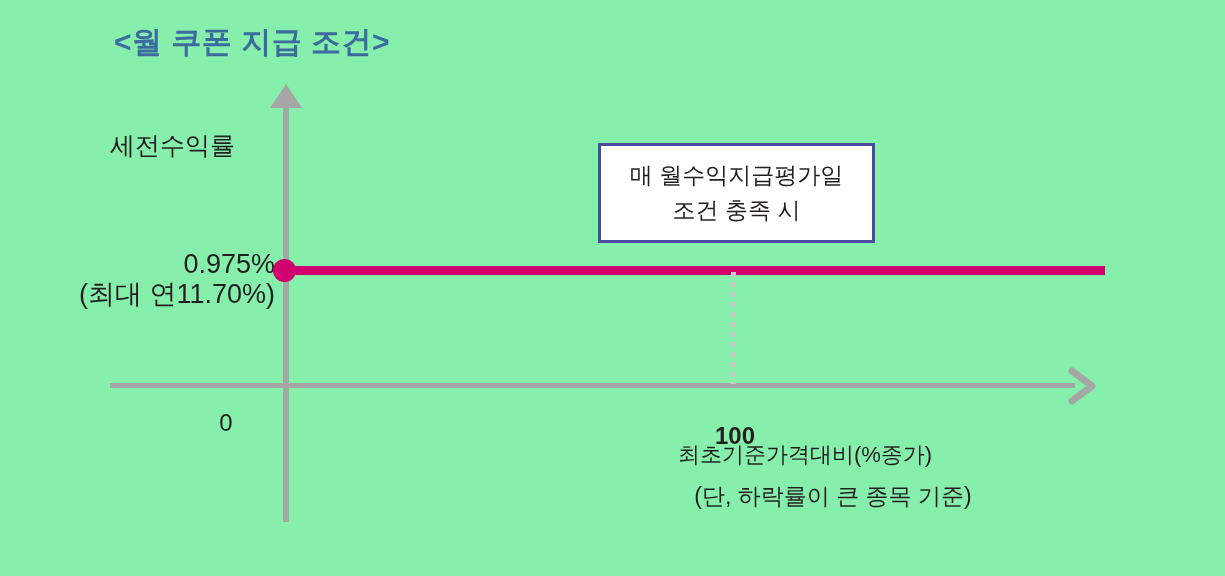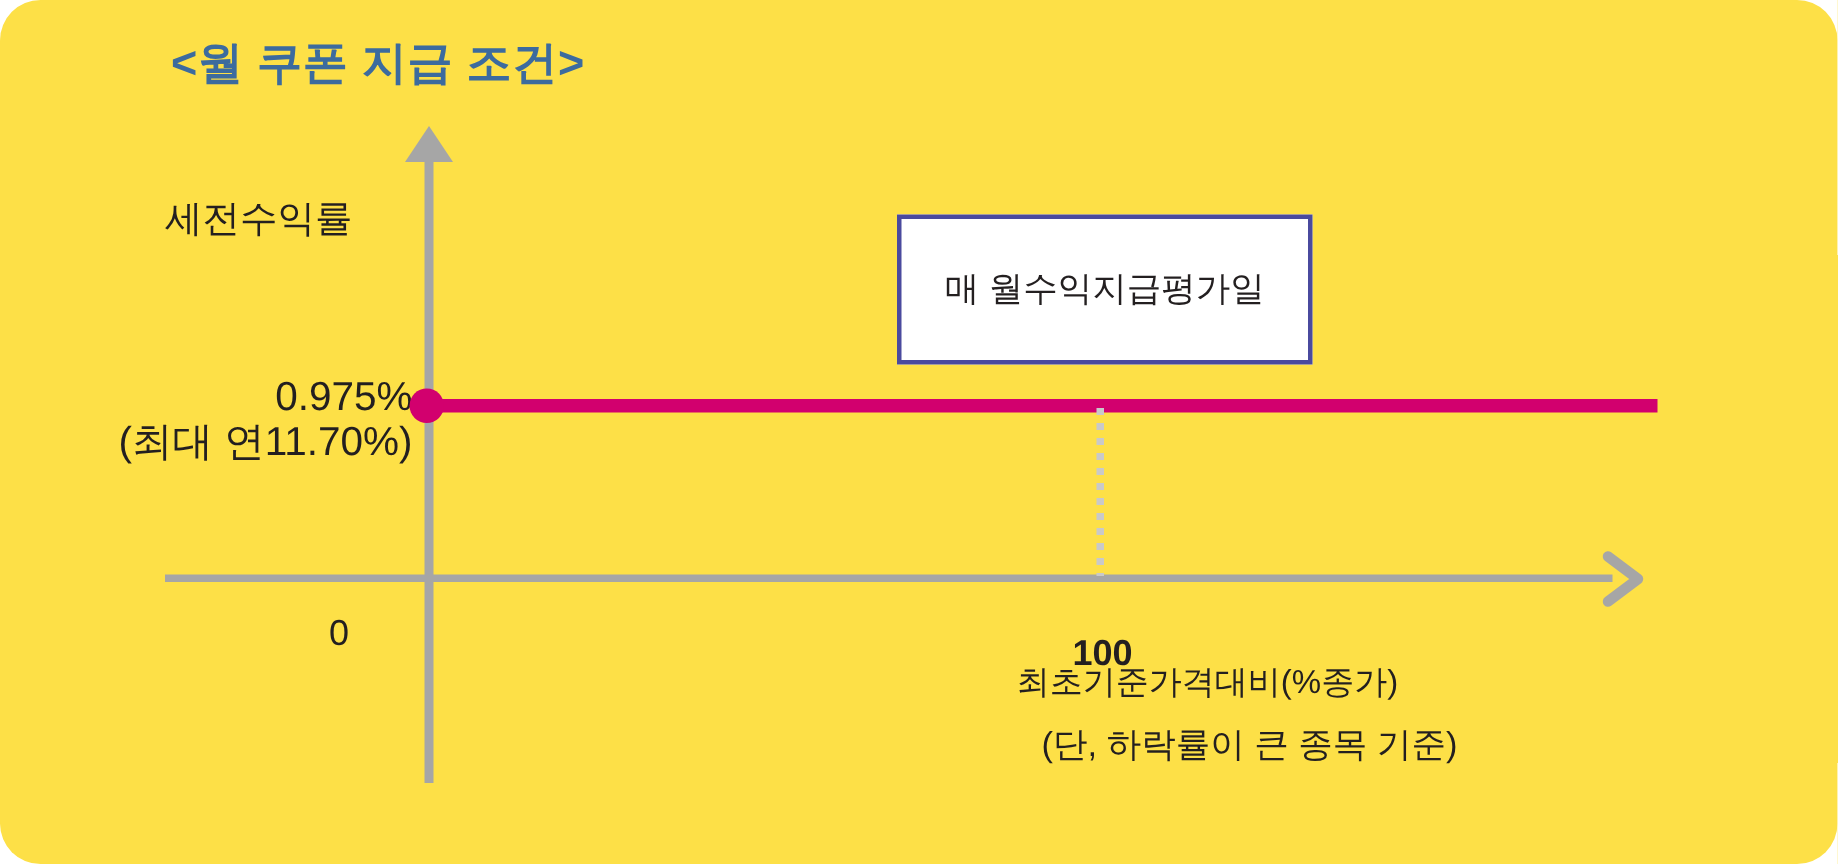--- a/index.html
+++ b/index.html
@@ -11,23 +11,22 @@
   body {
     font-family: "Liberation Sans", "DejaVu Sans", sans-serif;
     color: #231f20;
     -webkit-font-smoothing: antialiased;
   }
 
   #canvas {
     position: relative;
     width: 1225px;
     height: 576px;
-    background: #fde047;
+    background: #86efac;
     overflow: hidden;
-    border-radius: 27px;
   }
 
   
   .chart-title {
     position: absolute;
     left: 114px;
     top: 22px;
     font-size: 30px;
     font-weight: bold;
     letter-spacing: 0.5px;
@@ -228,20 +227,21 @@
   </div>
 
   <div id="coupon-line"></div>
 
   <div id="coupon-start-marker"></div>
 
   <div id="threshold-guide"></div>
 
   <div id="condition-callout">
     <div class="callout-line">매 월수익지급평가일</div>
+    <div class="callout-line">조건 충족 시</div>
   </div>
 
   <div class="origin-label">0</div>
 
   <div class="x-axis-tick-label">100</div>
 
   <div class="x-axis-title">최초기준가격대비(%종가)</div>
 
   <div class="x-axis-note">(단, 하락률이 큰 종목 기준)</div>
 

